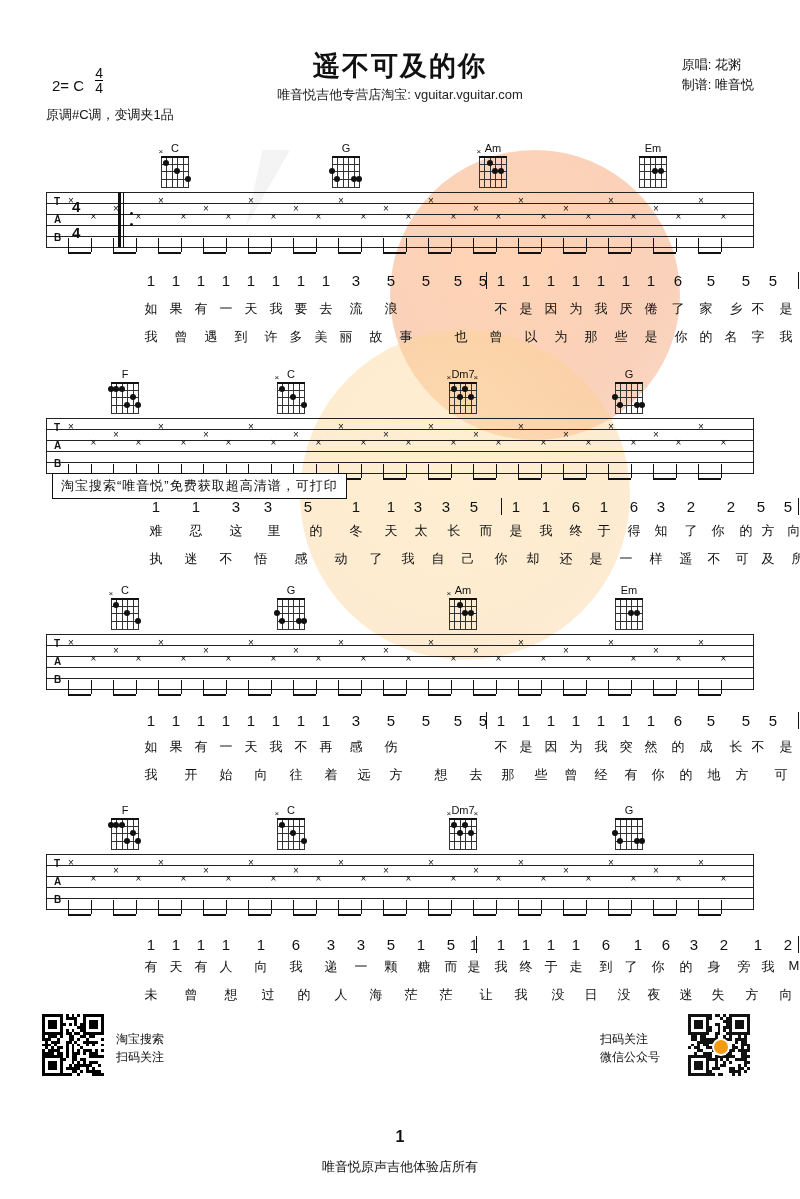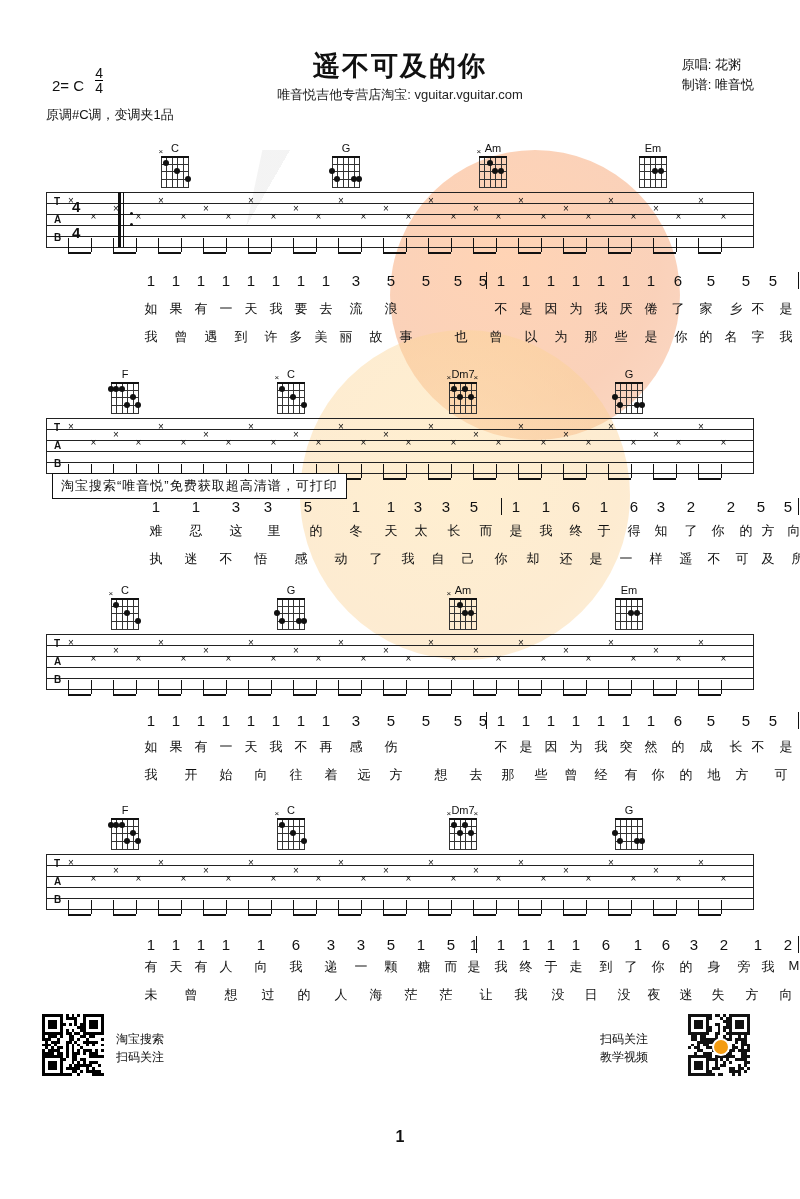--- a/index.html
+++ b/index.html
@@ -1400,21 +1400,21 @@
       <div class="cell" style="left: 56.0952px; top: 59.0476px; width: 2.95238px; height: 2.95238px;"></div>
       <div class="cell" style="left: 59.0476px; top: 59.0476px; width: 2.95238px; height: 2.95238px;"></div>
     </div>
   <div class="qrcap" style="left:116px;top:1030px;">
     <div>淘宝搜索</div>
     <div>扫码关注</div>
   </div>
 
   <div class="qrcap" style="left:600px;top:1030px;text-align:left;">
     <div>扫码关注</div>
-    <div>教学视频</div>
+    <div>微信公众号</div>
   </div>
   <div class="qr-orange" id="qr-right" style="left:688px;top:1014px;">
       <div class="cell" style="left: 0px; top: 0px; width: 2.95238px; height: 2.95238px;"></div>
       <div class="cell" style="left: 2.95238px; top: 0px; width: 2.95238px; height: 2.95238px;"></div>
       <div class="cell" style="left: 5.90476px; top: 0px; width: 2.95238px; height: 2.95238px;"></div>
       <div class="cell" style="left: 8.85714px; top: 0px; width: 2.95238px; height: 2.95238px;"></div>
       <div class="cell" style="left: 11.8095px; top: 0px; width: 2.95238px; height: 2.95238px;"></div>
       <div class="cell" style="left: 14.7619px; top: 0px; width: 2.95238px; height: 2.95238px;"></div>
       <div class="cell" style="left: 17.7143px; top: 0px; width: 2.95238px; height: 2.95238px;"></div>
       <div class="cell" style="left: 20.6667px; top: 0px; width: 2.95238px; height: 2.95238px;"></div>
@@ -1659,13 +1659,14 @@
       <div class="cell" style="left: 20.6667px; top: 59.0476px; width: 2.95238px; height: 2.95238px;"></div>
       <div class="cell" style="left: 23.619px; top: 59.0476px; width: 2.95238px; height: 2.95238px;"></div>
       <div class="cell" style="left: 29.5238px; top: 59.0476px; width: 2.95238px; height: 2.95238px;"></div>
       <div class="cell" style="left: 32.4762px; top: 59.0476px; width: 2.95238px; height: 2.95238px;"></div>
       <div class="cell" style="left: 44.2857px; top: 59.0476px; width: 2.95238px; height: 2.95238px;"></div>
       <div class="cell" style="left: 50.1905px; top: 59.0476px; width: 2.95238px; height: 2.95238px;"></div>
       <div class="logo"></div>
     </div>
 
   <div class="pagenum">1</div>
+  <div class="footer">唯音悦原声吉他体验店所有</div>
 </div>
 
 </body></html>

